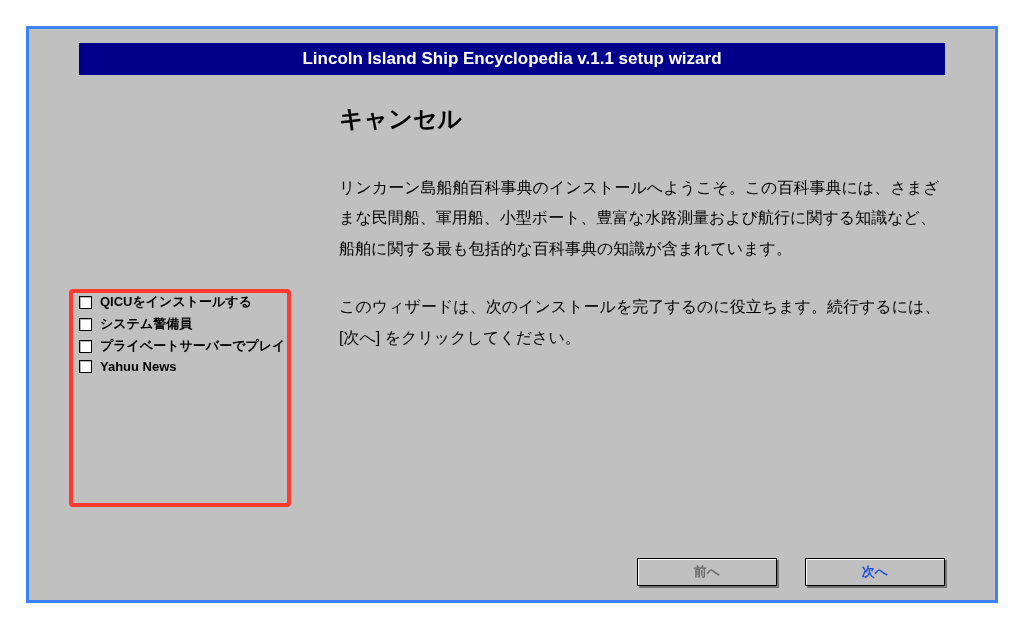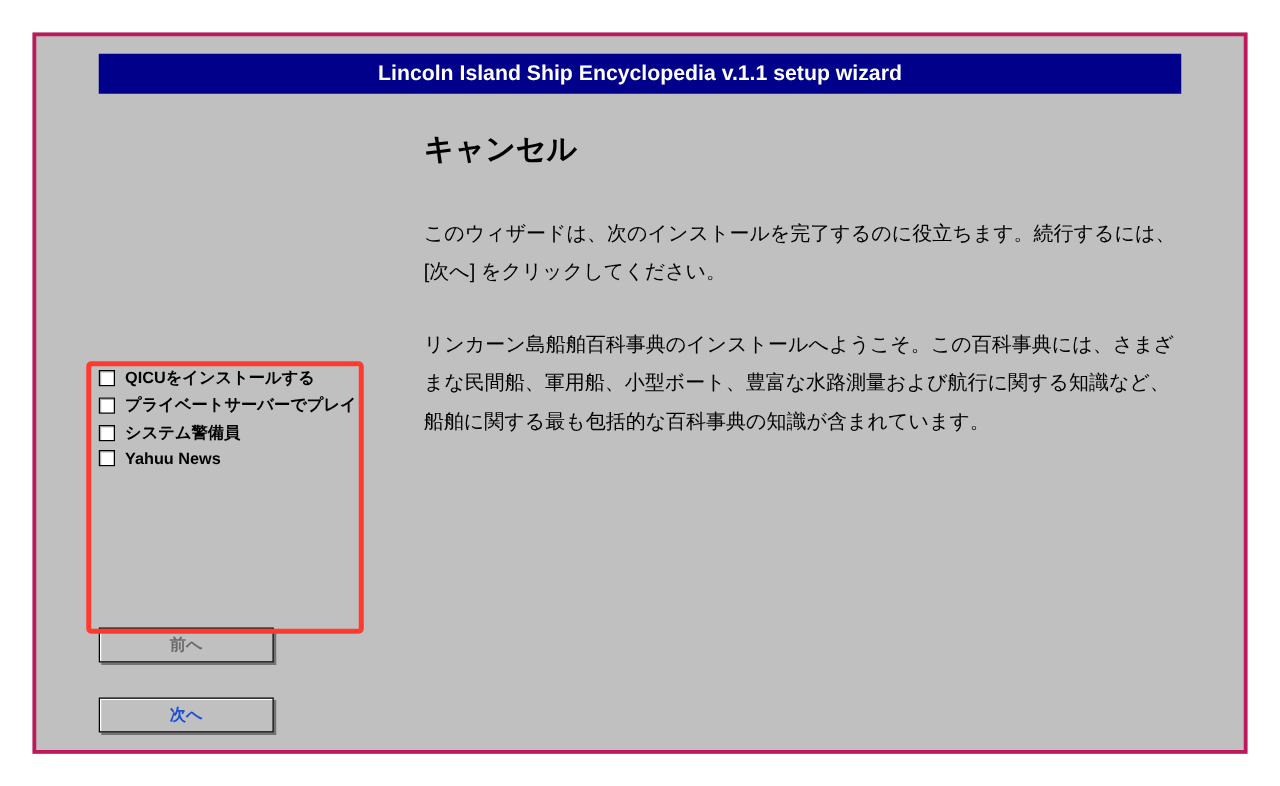--- a/index.html
+++ b/index.html
@@ -11,21 +11,21 @@
       width: 1024px;
       height: 629px;
       background: #ffffff;
       padding: 26px;
       font-family: "Hiragino Kaku Gothic Pro", "Meiryo", sans-serif;
     }
     .wizard-frame {
       width: 100%;
       height: 100%;
       background: #c0c0c0;
-      border: 3px solid #be185d;
+      border: 3px solid #3b82f6;
       display: flex;
       flex-direction: column;
       padding: 14px 50px 14px 50px;
     }
     .title-bar {
       background: #00008b;
       color: #ffffff;
       text-align: center;
       font-size: 17px;
       font-weight: bold;
@@ -90,21 +90,20 @@
       font-size: 16px;
       color: #000000;
       line-height: 1.9;
       margin-bottom: 28px;
     }
     .button-row {
       display: flex;
       justify-content: flex-end;
       gap: 28px;
       padding-top: 4px;
-      flex-direction: column;
     }
     .btn {
       width: 140px;
       height: 28px;
       background: #c0c0c0;
       border: 1px solid #000000;
       box-shadow: 2px 2px 0px rgba(0,0,0,0.4), inset 1px 1px 0px #ffffff;
       font-size: 13px;
       font-weight: bold;
       color: #1d4ed8;
@@ -130,37 +129,37 @@
 
     <div class="sidebar">
       <div class="highlight-box"></div>
       <div class="checkbox-list">
         <div class="checkbox-item">
           <div class="checkbox"></div>
           <span>QICUをインストールする</span>
         </div>
         <div class="checkbox-item">
           <div class="checkbox"></div>
-          <span>プライベートサーバーでプレイ</span>
+          <span>システム警備員</span>
         </div>
         <div class="checkbox-item">
           <div class="checkbox"></div>
-          <span>システム警備員</span>
+          <span>プライベートサーバーでプレイ</span>
         </div>
         <div class="checkbox-item">
           <div class="checkbox"></div>
           <span>Yahuu News</span>
         </div>
       </div>
     </div>
 
     <div class="main-content">
       <div class="heading">キャンセル</div>
+      <div class="paragraph">リンカーン島船舶百科事典のインストールへようこそ。この百科事典には、さまざまな民間船、軍用船、小型ボート、豊富な水路測量および航行に関する知識など、船舶に関する最も包括的な百科事典の知識が含まれています。</div>
       <div class="paragraph">このウィザードは、次のインストールを完了するのに役立ちます。続行するには、[次へ] をクリックしてください。</div>
-      <div class="paragraph">リンカーン島船舶百科事典のインストールへようこそ。この百科事典には、さまざまな民間船、軍用船、小型ボート、豊富な水路測量および航行に関する知識など、船舶に関する最も包括的な百科事典の知識が含まれています。</div>
     </div>
 
   </div>
 
   <div class="button-row">
     <div class="btn disabled">
       <span>前へ</span>
     </div>
     <div class="btn">
       <span>次へ</span>

